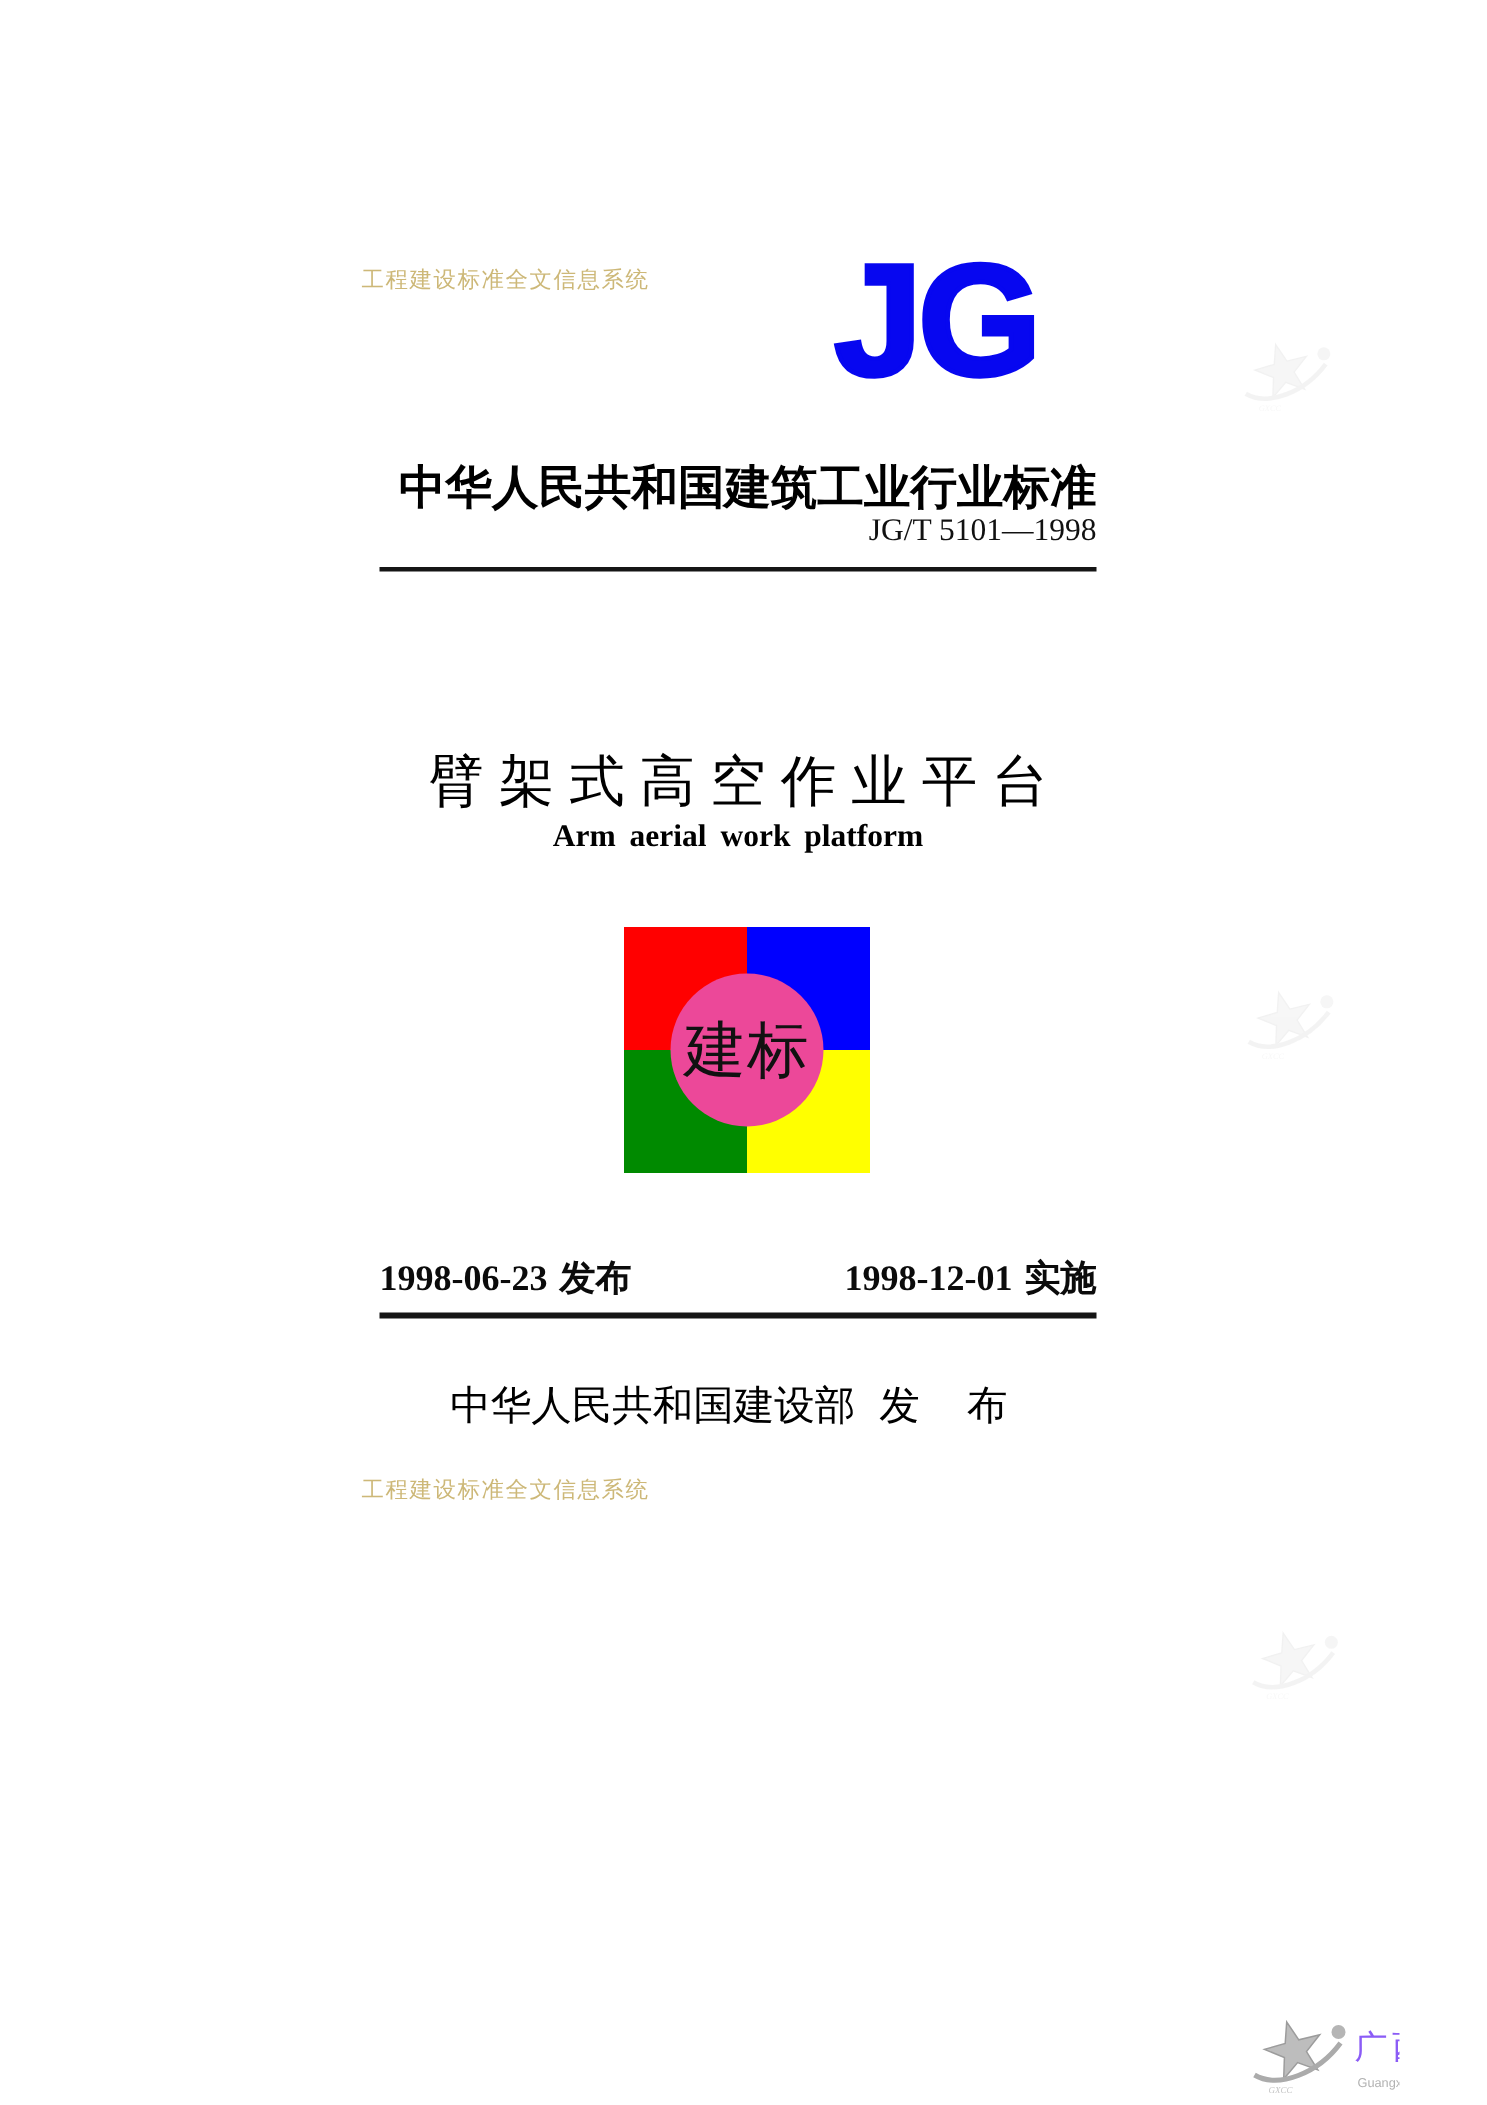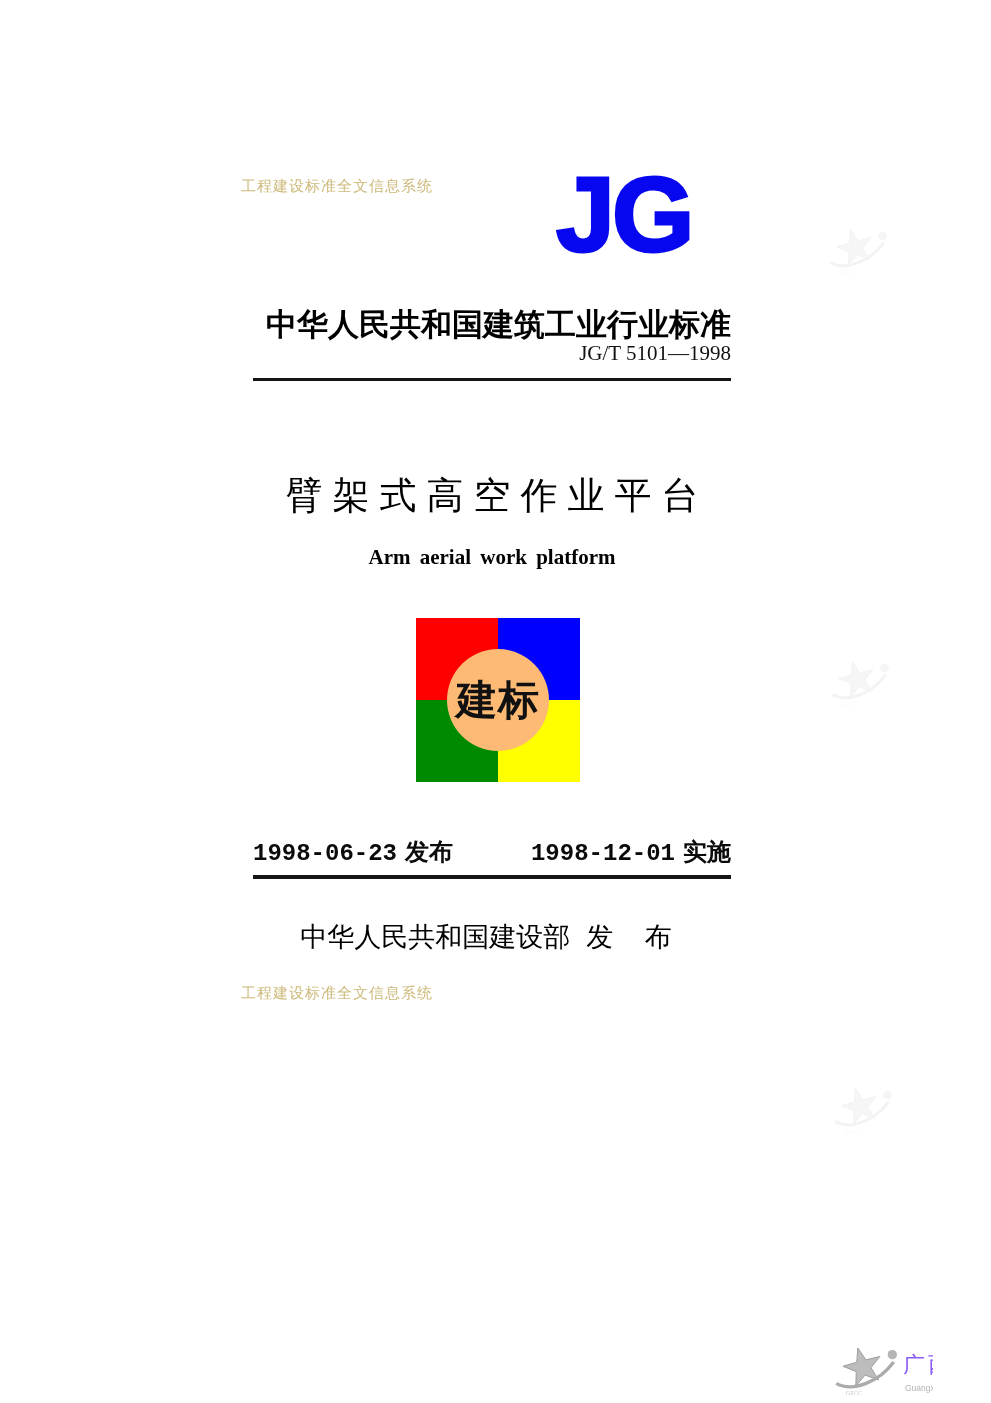--- a/index.html
+++ b/index.html
@@ -69,21 +69,21 @@
     left: 195px;
     width: 478px;
     background: #151515;
   }
   .rule.r1 { top: 378px; height: 3px; }
   .rule.r2 { top: 875px; height: 4px; }
 
   .doc-title {
     position: absolute;
     left: 195px;
-    top: 471px;
+    top: 496px;
     width: 478px;
     text-align: center;
     font-size: 37px;
     letter-spacing: 10px;
     text-indent: 10px;
     color: #000;
     white-space: nowrap;
   }
   .doc-title-en {
     position: absolute;
@@ -113,47 +113,46 @@
   .emblem .q-tr { background: #0000ff; }
   .emblem .q-bl { background: #008a00; }
   .emblem .q-br { background: #ffff00; }
   .emblem .circle {
     position: absolute;
     left: 50%;
     top: 50%;
     width: 102px;
     height: 102px;
     margin: -51px 0 0 -51px;
-    background: #fdba74;
+    background: #ec4899;
     border-radius: 50%;
     display: flex;
     align-items: center;
     justify-content: center;
-    font-weight: bold;
   }
   .emblem .circle span {
     font-size: 41px;
     color: #111;
     letter-spacing: 1px;
     white-space: nowrap;
   }
 
   .dates-row {
     position: absolute;
     left: 195px;
     top: 836px;
     width: 478px;
     display: flex;
     justify-content: space-between;
     font-size: 24px;
     font-weight: bold;
     color: #0b0b0b;
     white-space: nowrap;
   }
-  .dates-row .num { font-family: Liberation Mono, monospace; }
+  .dates-row .num { font-family: Liberation Serif, serif; }
   .dates-row .lbl { font-family: "Liberation Sans", sans-serif; margin-left: 8px; font-weight: 600; }
 
   .publisher {
     position: absolute;
     left: 195px;
     top: 919px;
     width: 478px;
     text-align: center;
     font-size: 27px;
     color: #000;

